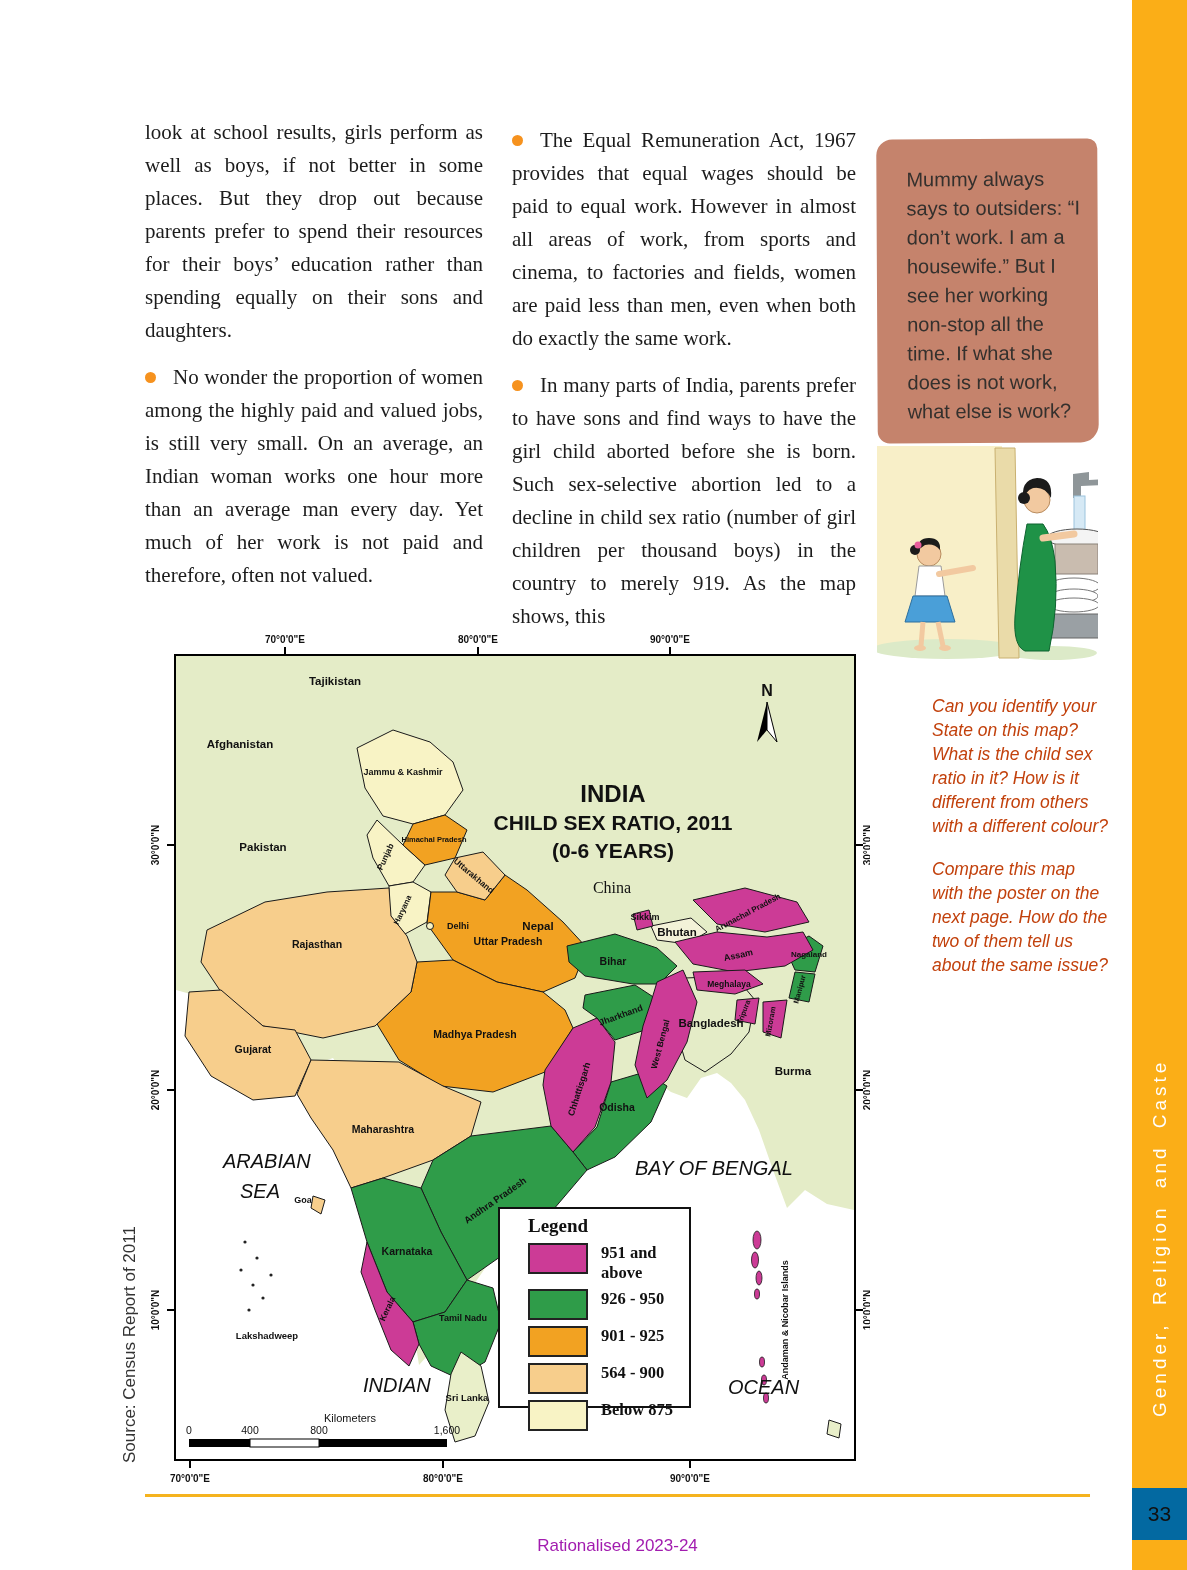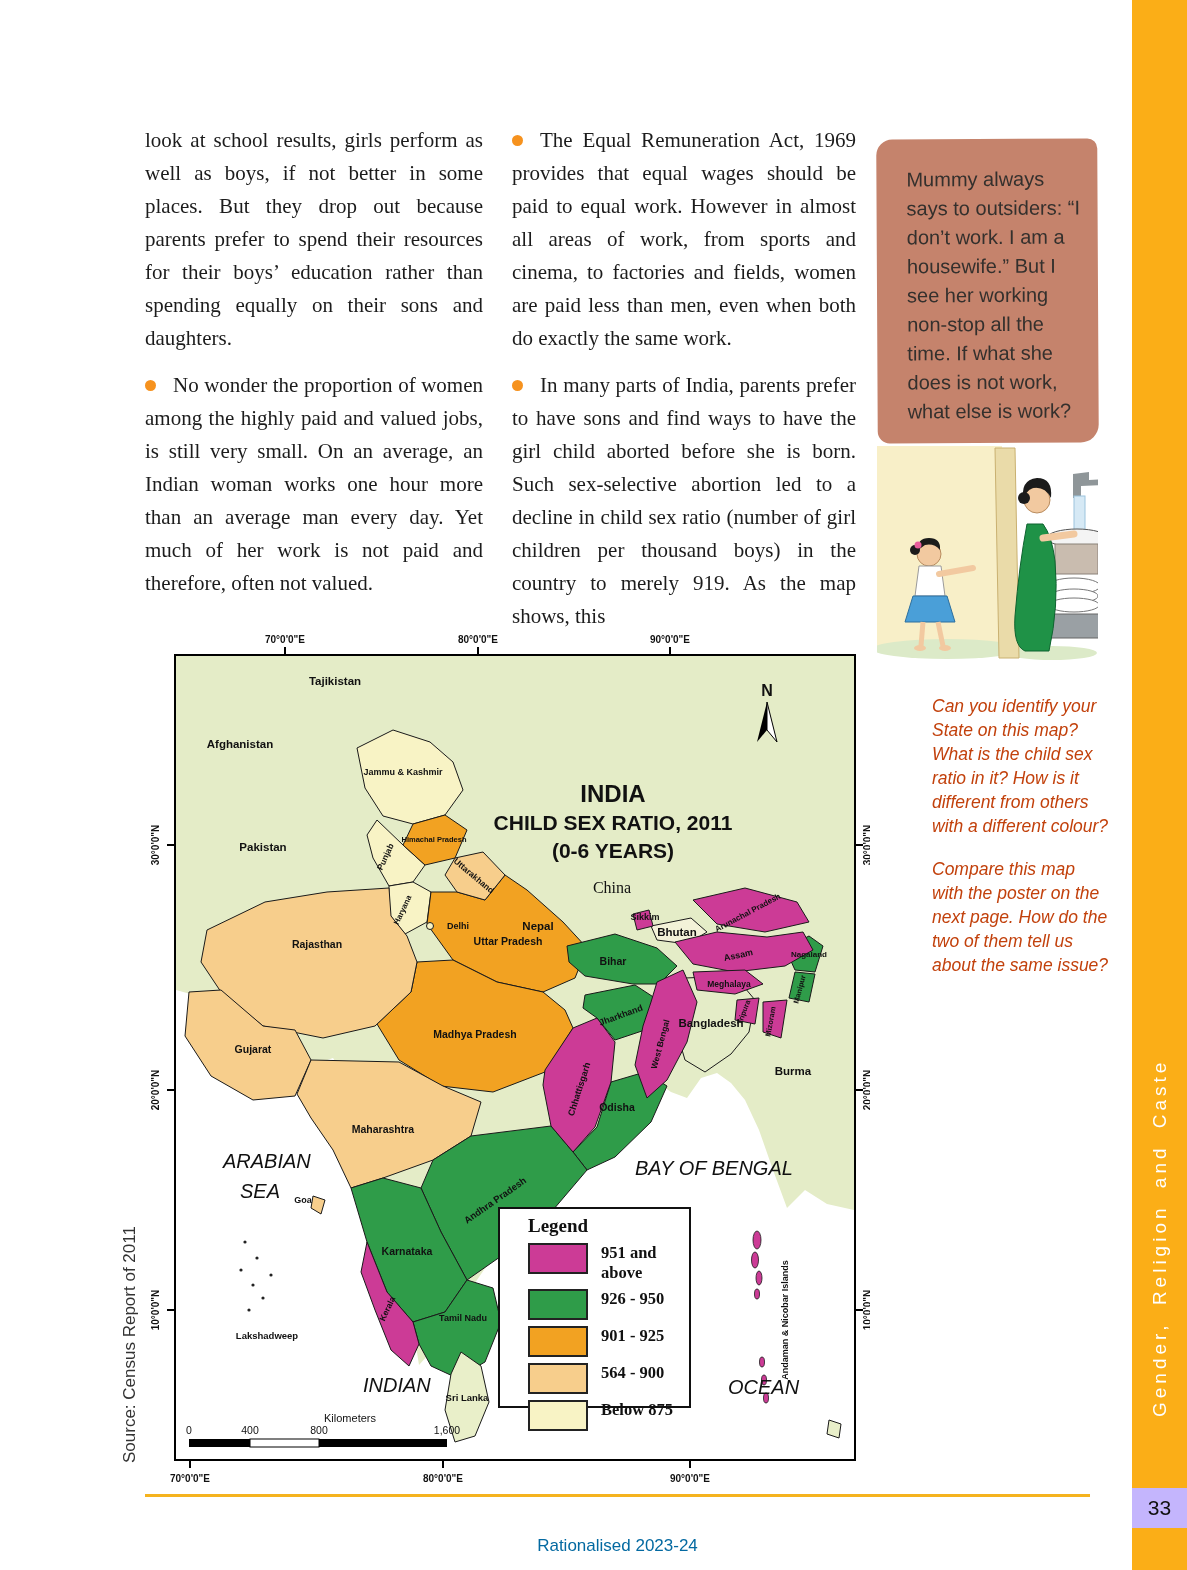--- a/index.html
+++ b/index.html
@@ -1,20 +1,20 @@
 <!DOCTYPE html>
 <html><head>
 <meta charset="utf-8">
 <style>
   html,body{margin:0;padding:0;background:#888;}
   .page{position:relative;width:1187px;height:1570px;background:#ffffff;overflow:hidden;
         font-family:"Liberation Serif",serif;}
   
   .col{position:absolute;font:21px/33px "Liberation Serif",serif;text-align:justify;color:#1c1c1c;}
-  #col1{left:145px;top:124px;width:338px;}
+  #col1{left:145px;top:116px;width:338px;}
   #col2{left:512px;top:124px;width:344px;}
   .para{margin:0 0 14px 0;}
   .dot{display:inline-block;width:11px;height:11px;border-radius:50%;background:#F6921E;
        margin-right:17px;vertical-align:1px;}
   
   #speech{position:absolute;left:877px;top:139px;width:221px;height:304px;background:#C5836C;
           border-radius:16px 10px 18px 12px;transform:rotate(-.3deg);box-sizing:border-box;
           padding:26px 14px 0 30px;font:20px/29px "Liberation Sans",sans-serif;color:#34302d;}
   
   #cartoon{position:absolute;left:877px;top:446px;width:221px;height:216px;}
@@ -38,43 +38,43 @@
   .sw3{background:#F7CE8C}.sw4{background:#F8F3C5}
   
   #questions{position:absolute;left:932px;top:694px;width:178px;
              font:italic 17.5px/24px "Liberation Sans",sans-serif;color:#c2410c;}
   #questions p{margin:0 0 19px 0;}
   
   #source{position:absolute;left:120px;top:1463px;transform:rotate(-90deg);transform-origin:0 0;
           font:17px "Liberation Sans",sans-serif;color:#333;white-space:nowrap;}
   #rule{position:absolute;left:145px;top:1494px;width:945px;height:3px;background:#F5B31E;}
   #footer{position:absolute;left:145px;top:1536px;width:945px;text-align:center;
-          font:17px "Liberation Sans",sans-serif;color:#0369a1;}
+          font:17px "Liberation Sans",sans-serif;color:#a21caf;}
   #sidebar{position:absolute;left:1132px;top:0;width:55px;height:1570px;background:#FBAE17;}
   #sidebar-title{position:absolute;left:1132px;top:1000px;width:55px;height:475px;
                  display:flex;align-items:center;justify-content:center;
                  writing-mode:vertical-rl;transform:rotate(180deg);
                  font:19px "Liberation Sans",sans-serif;letter-spacing:4px;word-spacing:7px;
                  color:#fff;white-space:nowrap;}
-  #pagenum{position:absolute;left:1132px;top:1488px;width:55px;height:40px;background:#c4b5fd;
+  #pagenum{position:absolute;left:1132px;top:1488px;width:55px;height:52px;background:#0369a1;
            display:flex;align-items:center;justify-content:center;
            font:21px "Liberation Sans",sans-serif;color:#111;}
 </style>
 </head>
 <body>
 
 <div class="page">
 
   <div class="col" id="col1">
     <p class="para"><span>look at school results, girls perform as well as boys, if not better in some places. But they drop out because parents prefer to spend their resources for their boys’ education rather than spending equally on their sons and daughters.</span></p>
     <p class="para"><span class="dot"></span><span>No wonder the proportion of women among the highly paid and valued jobs, is still very small. On an average, an Indian woman works one hour more than an average man every day. Yet much of her work is not paid and therefore, often not valued.</span></p>
   </div>
 
   <div class="col" id="col2">
-    <p class="para"><span class="dot"></span><span>The Equal Remuneration Act, 1969 provides that equal wages should be paid to equal work. However in almost all areas of work, from sports and cinema, to factories and fields, women are paid less than men, even when both do exactly the same work.</span></p>
+    <p class="para"><span class="dot"></span><span>The Equal Remuneration Act, 1967 provides that equal wages should be paid to equal work. However in almost all areas of work, from sports and cinema, to factories and fields, women are paid less than men, even when both do exactly the same work.</span></p>
     <p class="para"><span class="dot"></span><span>In many parts of India, parents prefer to have sons and find ways to have the girl child aborted before she is born. Such sex-selective abortion led to a decline in child sex ratio (number of girl children per thousand boys) in the country to merely 919. As the map shows, this</span></p>
   </div>
 
   <div id="speech">
     <span>Mummy always says to outsiders: “I don’t work. I am a housewife.” But I see her working non-stop all the time. If what she does is not work, what else is work?</span>
   </div>
 
   <svg id="cartoon" viewBox="0 0 221 216">
     <rect x="0" y="0" width="221" height="216" fill="#ffffff"></rect>
     <rect x="0" y="0" width="125" height="200" fill="#F8EFC8"></rect>

